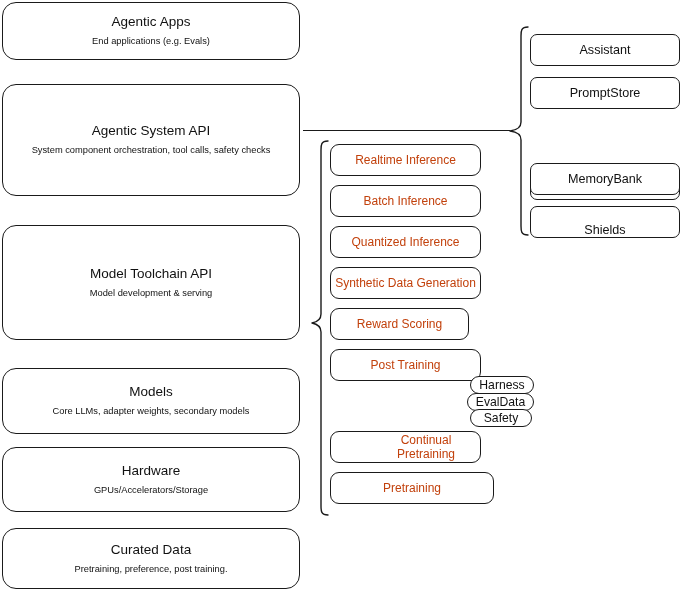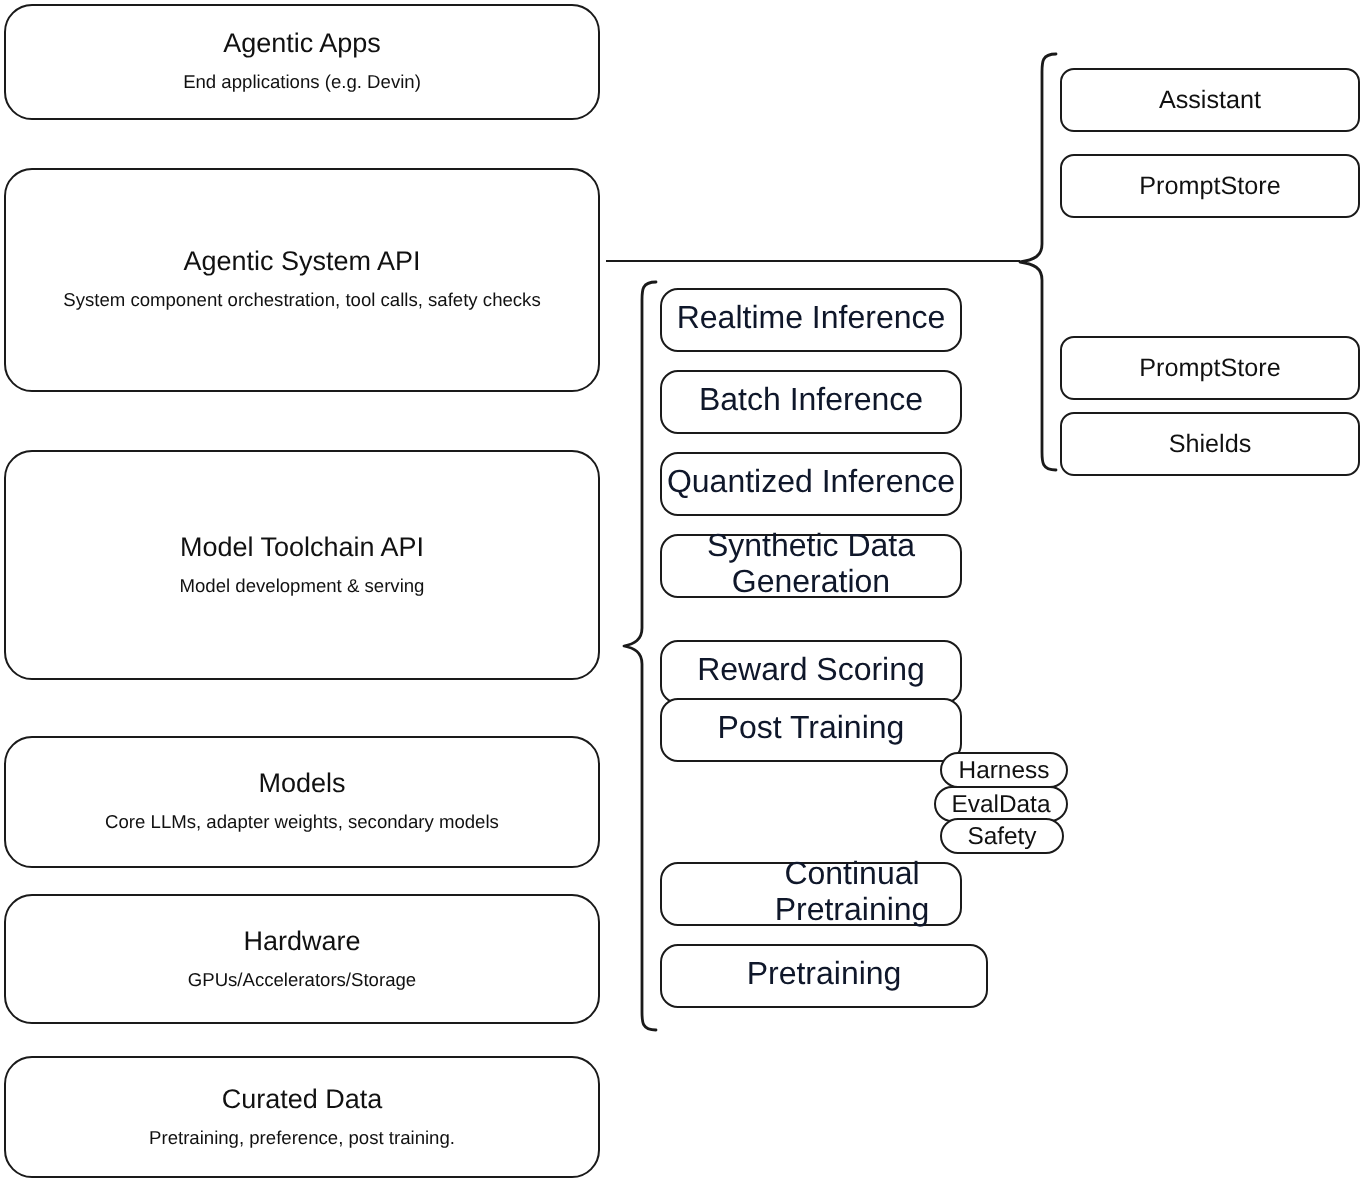--- a/index.html
+++ b/index.html
@@ -39,22 +39,22 @@
     line-height: 1.25;
   }
   .layer .subtitle {
     font-size: 9.3px;
     color: #111111;
     margin-top: 5px;
     line-height: 1.25;
   }
   .capability {
     border-radius: 9px;
-    font-size: 16px;
-    color: #0f172a;
+    font-size: 12px;
+    color: #c2410c;
   }
   .component {
     border-radius: 7px;
     font-size: 12.6px;
     color: #111111;
   }
   .pill {
     border-radius: 999px;
     font-size: 12.2px;
     color: #111111;
@@ -76,21 +76,21 @@
     stroke-linejoin: round;
   }
 </style>
 </head>
 <body>
 
 <div id="canvas">
 
   <div class="node layer" style="left:2px; top:2px; width:298px; height:58px;">
     <div class="title">Agentic Apps</div>
-    <div class="subtitle">End applications (e.g. Devin)</div>
+    <div class="subtitle">End applications (e.g. Evals)</div>
   </div>
 
   <div class="node layer" style="left:2px; top:84px; width:298px; height:112px;">
     <div class="title">Agentic System API</div>
     <div class="subtitle">System component orchestration, tool calls, safety checks</div>
   </div>
 
   <div class="node layer" style="left:2px; top:225px; width:298px; height:115px;">
     <div class="title">Model Toolchain API</div>
     <div class="subtitle">Model development &amp; serving</div>
@@ -126,21 +126,21 @@
   </div>
   <div class="node capability" style="left:330px; top:185px; width:151px; height:32px;">
     <span>Batch Inference</span>
   </div>
   <div class="node capability" style="left:330px; top:226px; width:151px; height:32px;">
     <span>Quantized Inference</span>
   </div>
   <div class="node capability" style="left:330px; top:267px; width:151px; height:32px;">
     <span>Synthetic Data Generation</span>
   </div>
-  <div class="node capability" style="left:330px; top:308px; width:151px; height:32px;margin-top:12px;">
+  <div class="node capability" style="left:330px; top:308px; width:139px; height:32px;">
     <span>Reward Scoring</span>
   </div>
   <div class="node capability" style="left:330px; top:349px; width:151px; height:32px;">
     <span>Post Training</span>
   </div>
   <div class="node capability" style="left:330px; top:431px; width:151px; height:32px;padding-left:41px;">
     <span>Continual Pretraining</span>
   </div>
   <div class="node capability" style="left:330px; top:472px; width:164px; height:32px;">
     <span>Pretraining</span>
@@ -158,17 +158,20 @@
 
   <div class="node component" style="left:530px; top:34px; width:150px; height:32px;">
     <span>Assistant</span>
   </div>
   <div class="node component" style="left:530px; top:77px; width:150px; height:32px;">
     <span>PromptStore</span>
   </div>
   <div class="node component" style="left:530px; top:120px; width:150px; height:32px;margin-top:48px;">
     <span>PromptStore</span>
   </div>
-  <div class="node component" style="left:530px; top:206px; width:150px; height:32px;">
+  <div class="node component" style="left:530px; top:163px; width:150px; height:32px;">
+    <span>MemoryBank</span>
+  </div>
+  <div class="node component" style="left:530px; top:206px; width:150px; height:32px;justify-content:flex-end;">
     <span>Shields</span>
   </div>
 
 </div>
 
 </body></html>

